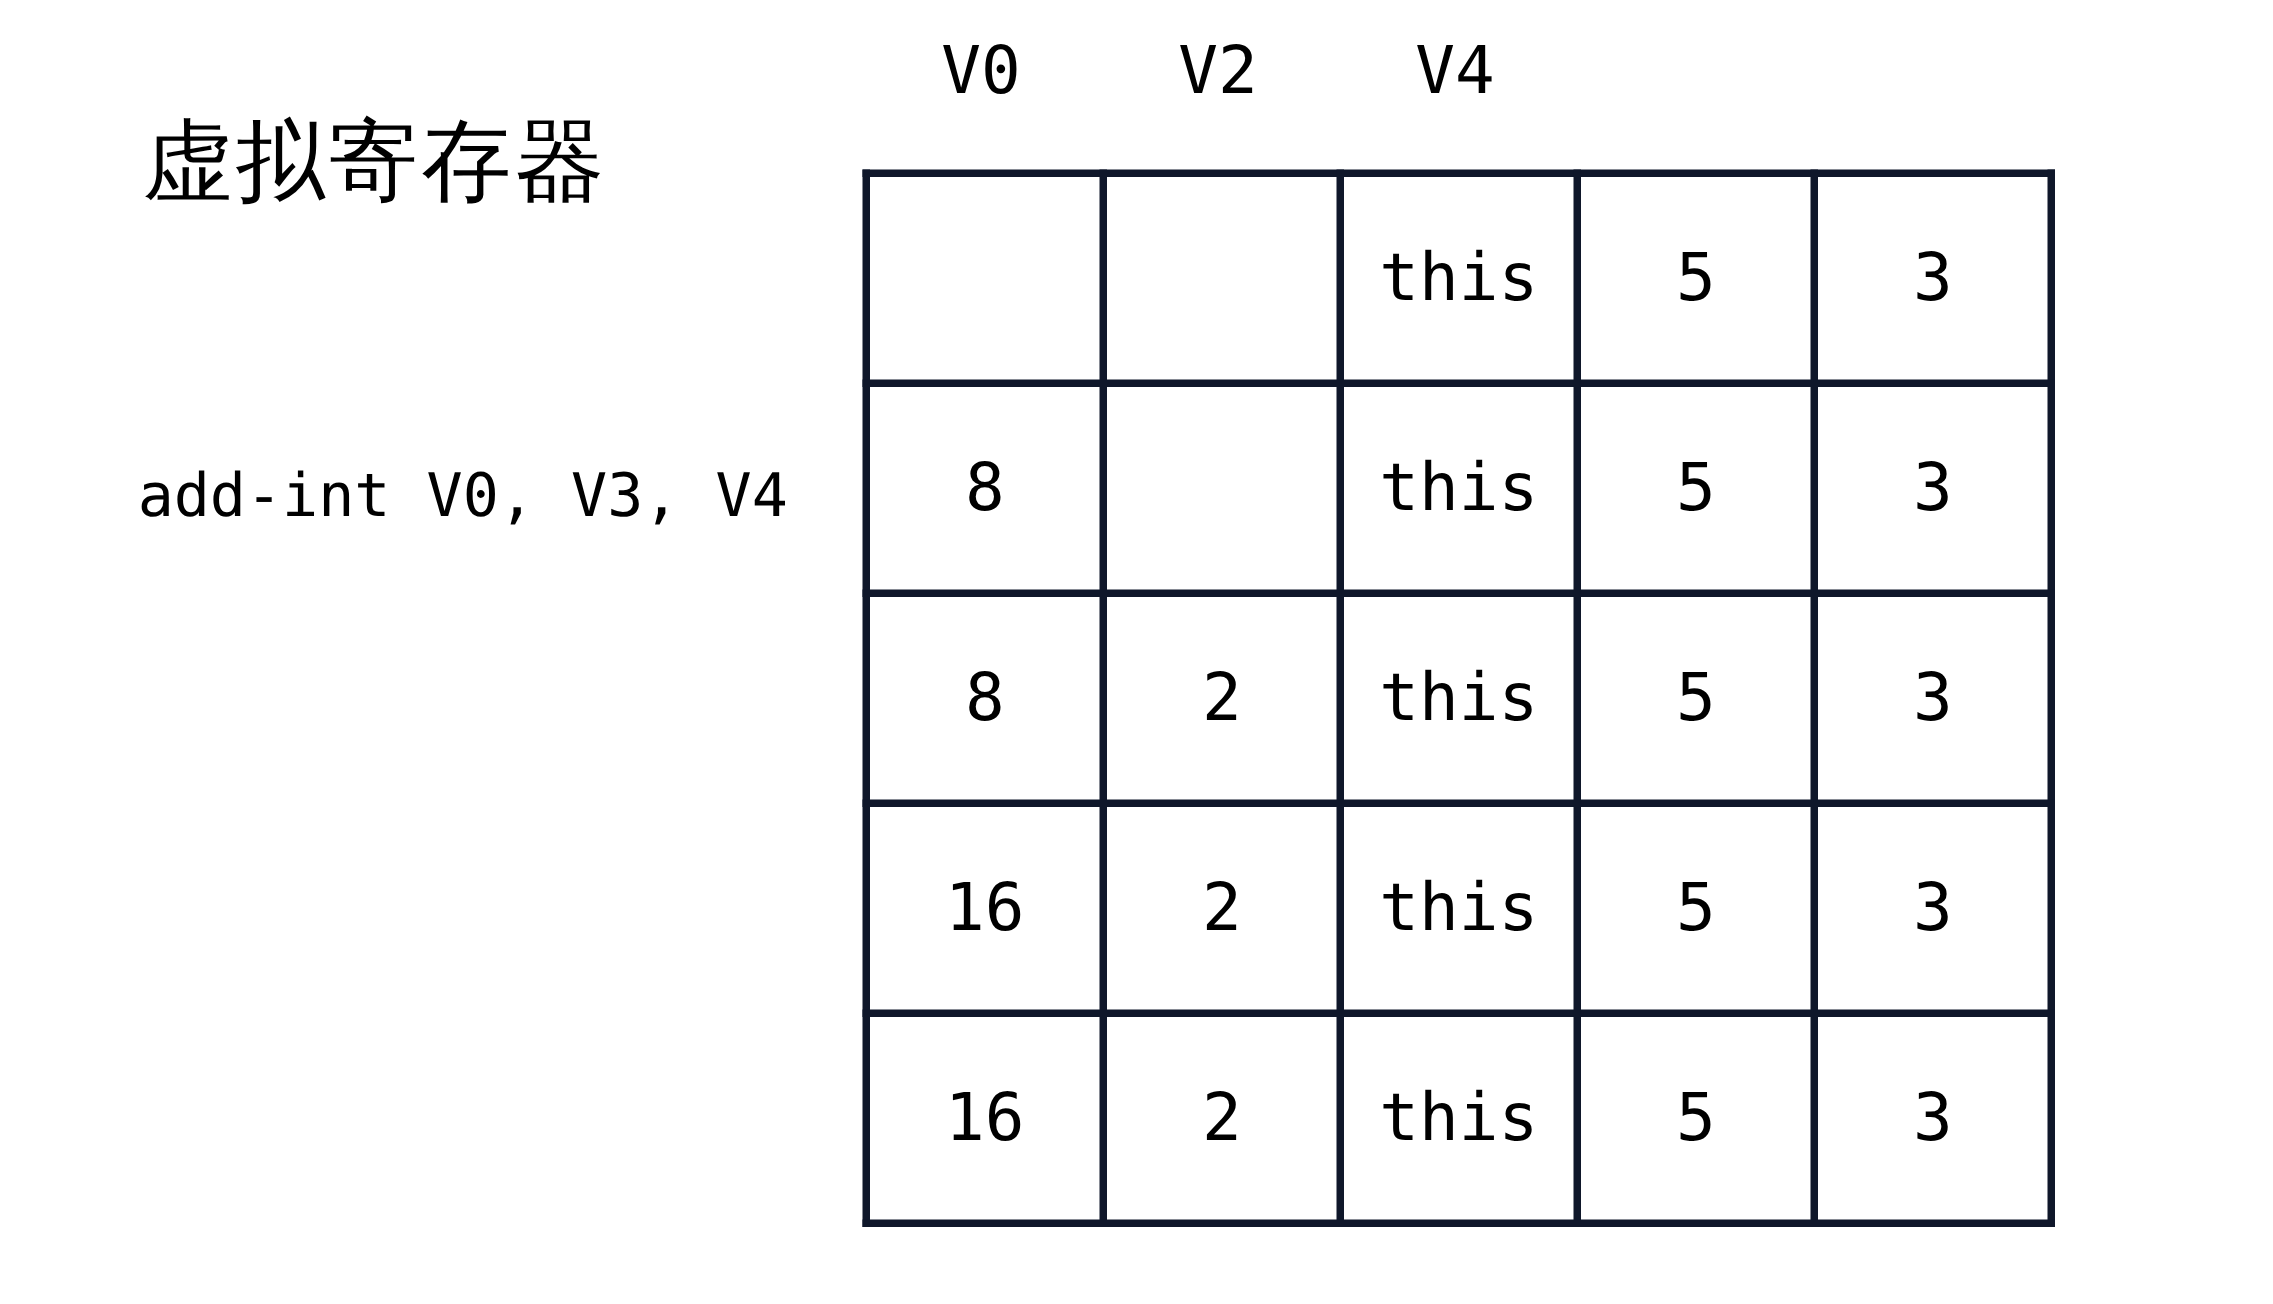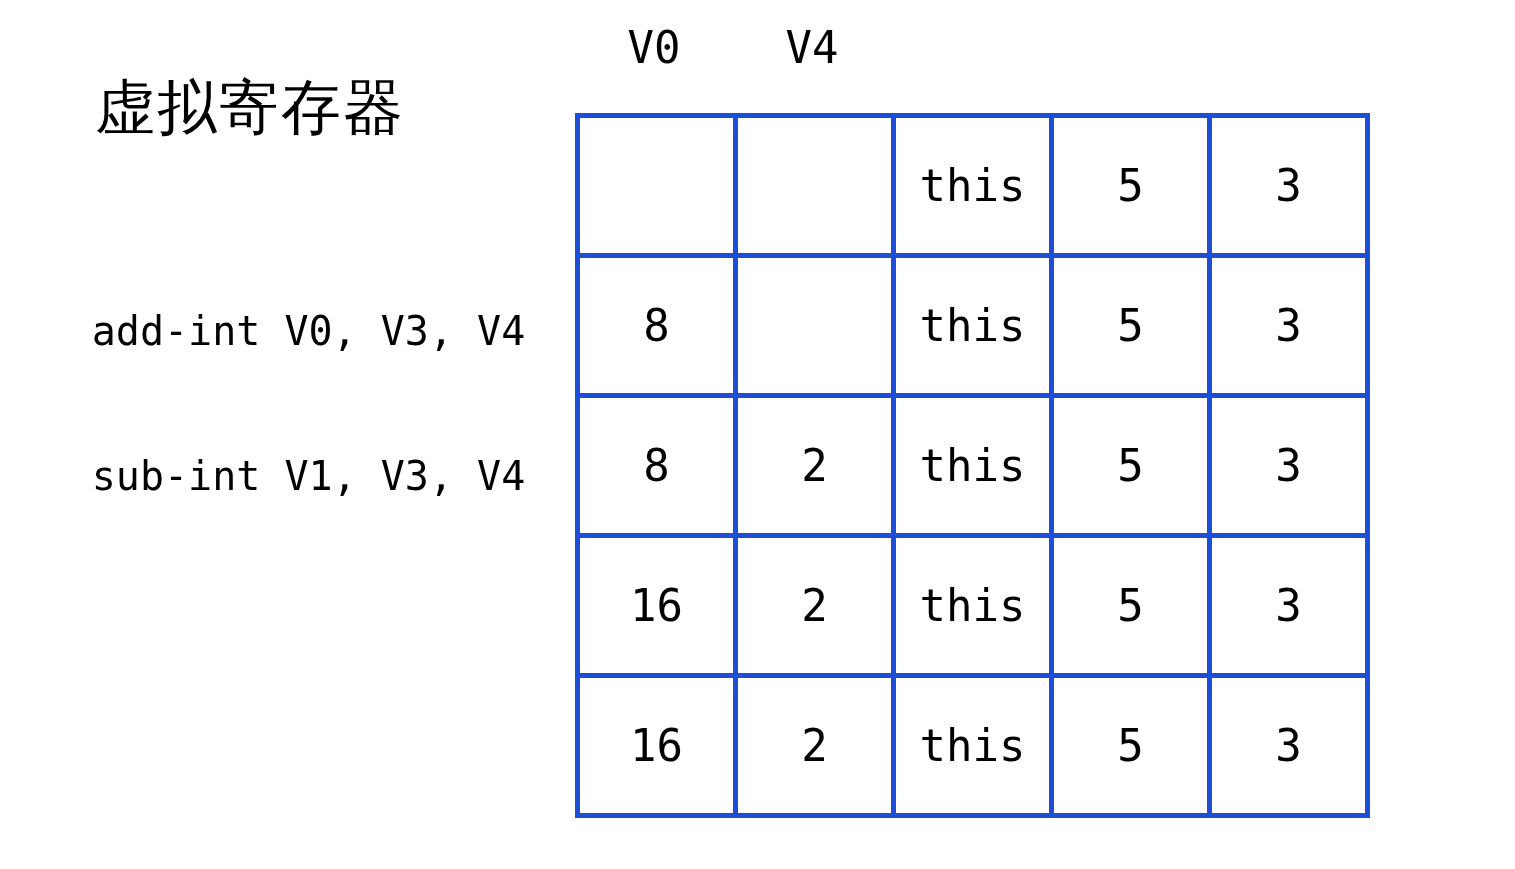--- a/index.html
+++ b/index.html
@@ -56,43 +56,43 @@
   table.reg-table {
     position: absolute;
     left: 575px;
     top: 113px;
     border-collapse: collapse;
     table-layout: fixed;
   }
   .reg-table td {
     width: 153px;
     height: 135px;
-    border: 5px solid #1d4ed8;
+    border: 5px solid #0f172a;
     text-align: center;
     vertical-align: middle;
     font-size: 44px;
     padding: 0;
   }
 </style>
 </head>
 <body>
 
 <div class="canvas">
 
   <div class="title">虚拟寄存器</div>
 
   <div class="headers">
     <div class="header">V0</div>
+    <div class="header">V2</div>
     <div class="header">V4</div>
   </div>
 
   <div class="labels">
     <div class="label"></div>
     <div class="label">add-int V0, V3, V4</div>
-    <div class="label">sub-int V1, V3, V4</div>
   </div>
 
   <table class="reg-table">
     <tbody>
       <tr>
         <td></td>
         <td></td>
         <td>this</td>
         <td>5</td>
         <td>3</td>

